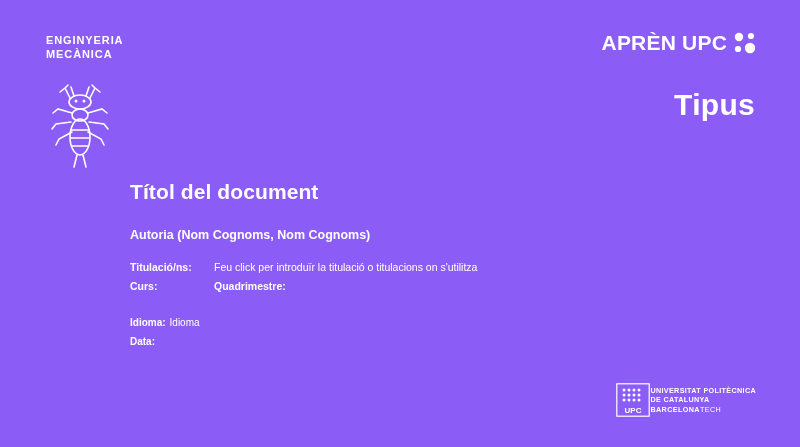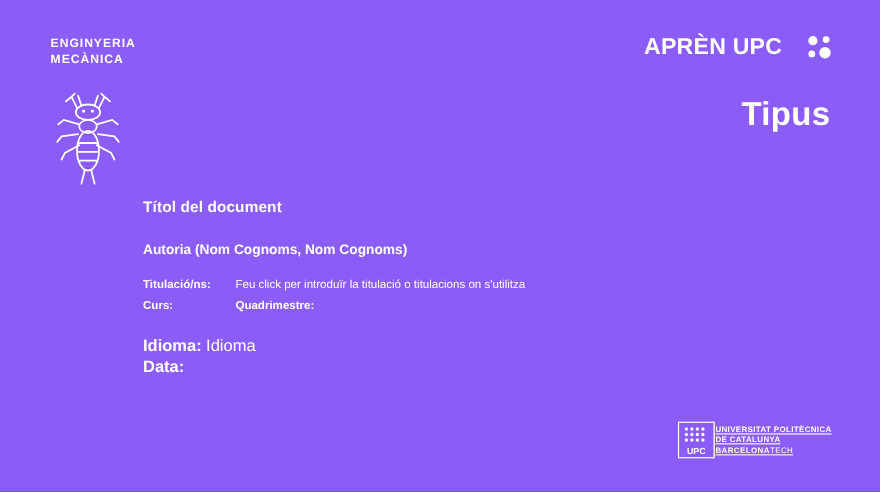--- a/index.html
+++ b/index.html
@@ -43,21 +43,21 @@
     height: 92px;
   }
 
   
   .apren {
     position: absolute;
     right: 42px;
     top: 30px;
     display: flex;
     align-items: center;
-    gap: 21px;
+    gap: 5px;
   }
   .apren-text {
     font-size: 21px;
     font-weight: 700;
     letter-spacing: 0.2px;
     color: #ffffff;
     white-space: nowrap;
   }
   .apren-dots { width: 26px; height: 26px; }
 
@@ -74,21 +74,21 @@
   }
 
   
   .content {
     position: absolute;
     left: 130px;
     top: 180px;
     width: 560px;
   }
   .doc-title {
-    font-size: 14px;
+    font-size: 21px;
     font-weight: 700;
     color: #ffffff;
     margin-bottom: 24px;
     letter-spacing: 0.1px;
   }
   .authorship {
     font-size: 12.5px;
     font-weight: 700;
     color: #ffffff;
     margin-bottom: 16px;
@@ -114,21 +114,21 @@
   .meta-inline-label {
     font-weight: 700;
     margin-left: 0;
     white-space: nowrap;
   }
   .spacer { height: 17px; }
 
   .idioma-row {
     display: flex;
     align-items: baseline;
-    font-size: 15px;
+    font-size: 10px;
     line-height: 19px;
   }
   .idioma-label { font-weight: 700; }
   .idioma-value { font-weight: 400; margin-left: 4px; }
 
   
   .upc-logo {
     position: absolute;
     right: 44px;
     bottom: 30px;
@@ -141,21 +141,20 @@
     height: 34px;
     position: relative;
   }
   .upc-words {
     font-size: 7.2px;
     line-height: 9.4px;
     font-weight: 700;
     letter-spacing: 0.35px;
     color: #ffffff;
     text-transform: uppercase;
-    text-decoration: underline;
   }
   .upc-words .bt { letter-spacing: 0.4px; }
   .upc-words .bt b { font-weight: 700; }
   .upc-words .bt span { font-weight: 400; }
 </style>
 </head>
 <body>
 
 <div class="slide">
 

